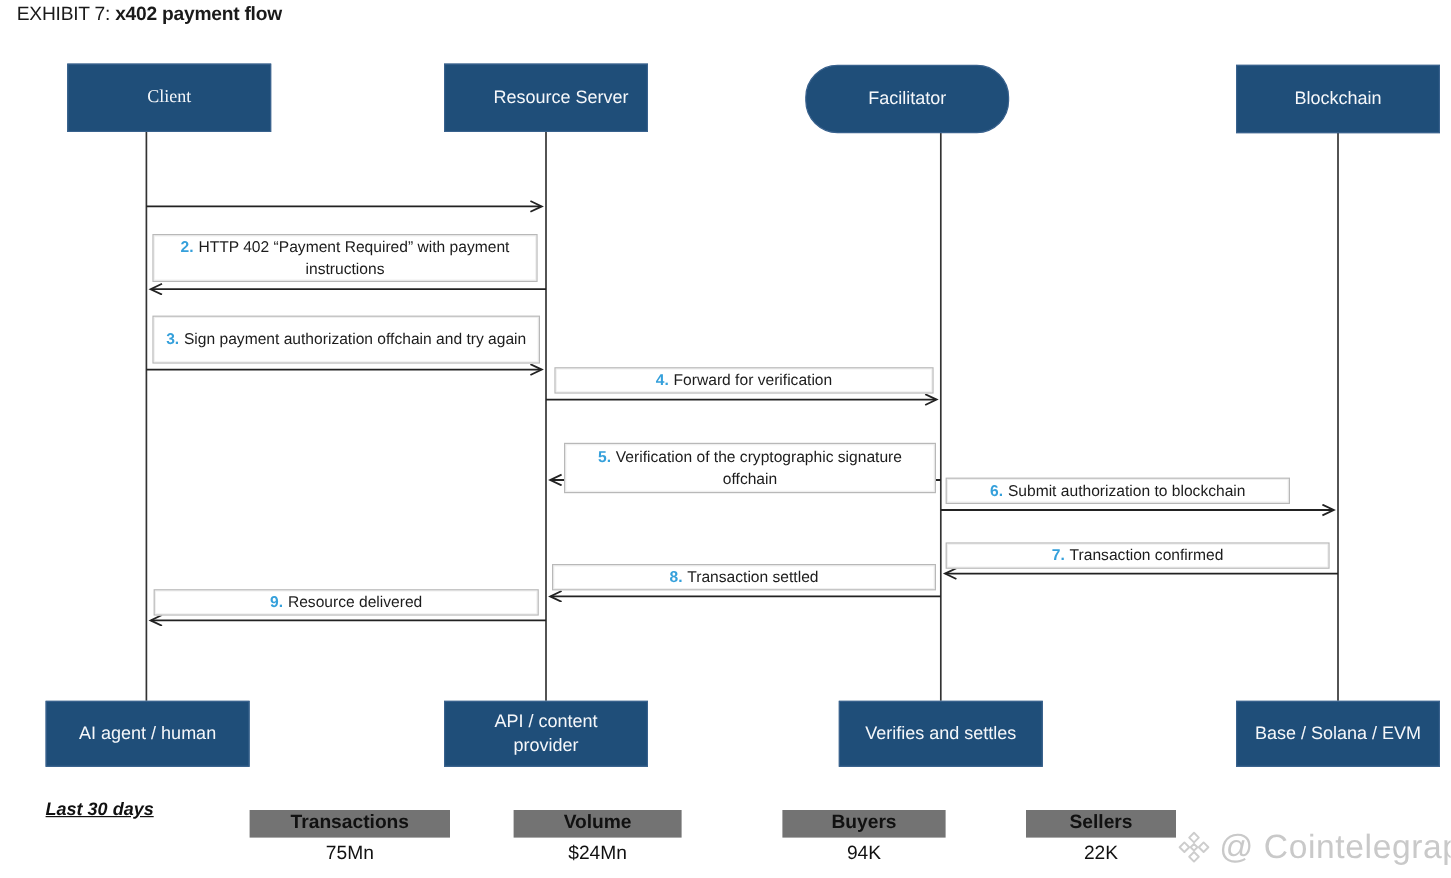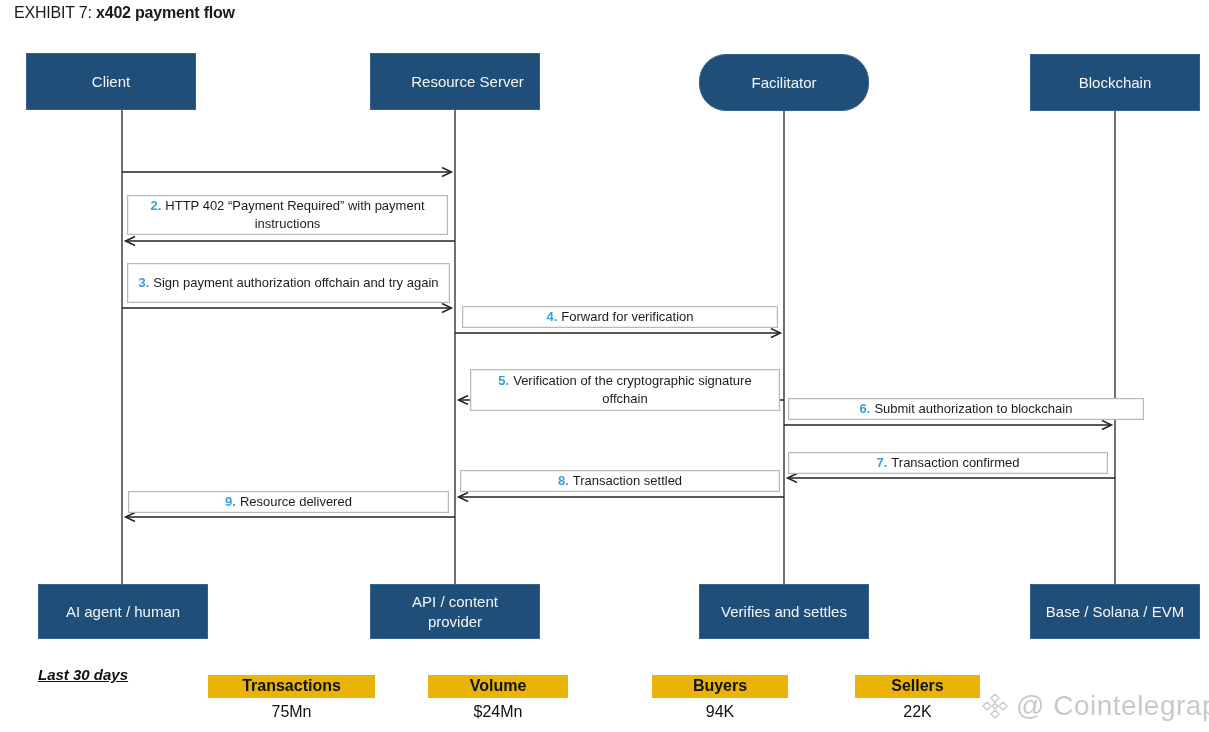--- a/index.html
+++ b/index.html
@@ -68,21 +68,21 @@
     left: 38px;
     top: 666px;
     font-size: 15px;
     font-style: italic;
     font-weight: 600;
     text-decoration: underline;
     color: #111;
   }
   .stat-header {
     position: absolute;
-    background: #eab308;
+    background: #737373;
     font-weight: 700;
     font-size: 16px;
     color: #111;
     text-align: center;
     padding: 2px 0 3px 0;
   }
   .stat-value {
     position: absolute;
     font-size: 16px;
     color: #111;
@@ -125,46 +125,46 @@
     <line x1="455" y1="241" x2="126" y2="241" stroke="#222" stroke-width="1.5" marker-end="url(#arr)"></line>
     <line x1="122" y1="308" x2="451" y2="308" stroke="#222" stroke-width="1.5" marker-end="url(#arr)"></line>
     <line x1="455" y1="333" x2="780" y2="333" stroke="#222" stroke-width="1.5" marker-end="url(#arr)"></line>
     <line x1="784" y1="400" x2="459" y2="400" stroke="#222" stroke-width="1.5" marker-end="url(#arr)"></line>
     <line x1="784" y1="425" x2="1111" y2="425" stroke="#222" stroke-width="1.5" marker-end="url(#arr)"></line>
     <line x1="1115" y1="478" x2="788" y2="478" stroke="#222" stroke-width="1.5" marker-end="url(#arr)"></line>
     <line x1="784" y1="497" x2="459" y2="497" stroke="#222" stroke-width="1.5" marker-end="url(#arr)"></line>
     <line x1="455" y1="517" x2="126" y2="517" stroke="#222" stroke-width="1.5" marker-end="url(#arr)"></line>
   </svg>
 
-  <div class="actor" style="left:26px; top:53px;">
+  <div class="actor" style="left:56px; top:53px;font-family:Liberation Serif, serif;">
       <span>Client</span>
     </div>
   <div class="actor" style="left:370px; top:53px;padding-left:39px;">
       <span>Resource Server</span>
     </div>
-  <div class="actor" style="left:699px; top:54px;border-radius:27px;">
+  <div class="actor" style="left:671px; top:54px;border-radius:27px;">
       <span>Facilitator</span>
     </div>
   <div class="actor" style="left:1030px; top:54px;">
       <span>Blockchain</span>
     </div>
 
   <div class="msg" style="left:127px; top:195px; width:321px; height:40px;">
     <span><span class="num">2.</span><span>HTTP 402 “Payment Required” with payment instructions</span></span>
   </div>
   <div class="msg" style="left:127px; top:263px; width:323px; height:40px;">
     <span><span class="num">3.</span><span>Sign payment authorization offchain and try again</span></span>
   </div>
   <div class="msg" style="left:462px; top:306px; width:316px; height:22px;">
     <span><span class="num">4.</span><span>Forward for verification</span></span>
   </div>
   <div class="msg" style="left:470px; top:353px; width:310px; height:42px;margin-top:16px;">
     <span><span class="num">5.</span><span>Verification of the cryptographic signature offchain</span></span>
   </div>
-  <div class="msg" style="left:788px; top:398px; width:356px; height:22px;">
+  <div class="msg" style="left:788px; top:398px; width:287px; height:22px;">
     <span><span class="num">6.</span><span>Submit authorization to blockchain</span></span>
   </div>
   <div class="msg" style="left:788px; top:452px; width:320px; height:22px;">
     <span><span class="num">7.</span><span>Transaction confirmed</span></span>
   </div>
   <div class="msg" style="left:460px; top:470px; width:320px; height:22px;align-items:center;">
     <span><span class="num">8.</span><span>Transaction settled</span></span>
   </div>
   <div class="msg" style="left:128px; top:491px; width:321px; height:22px;">
     <span><span class="num">9.</span><span>Resource delivered</span></span>

